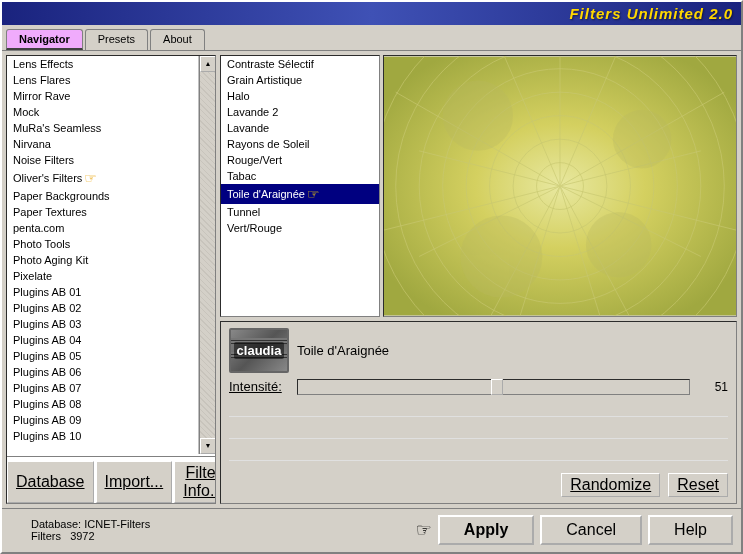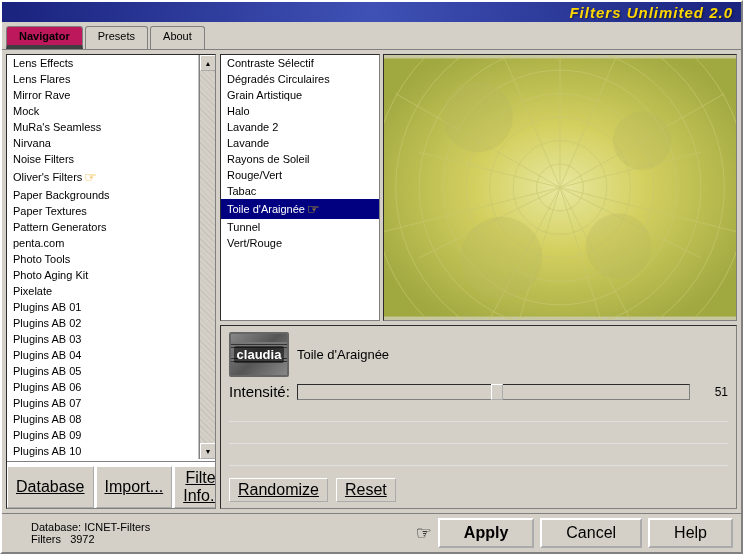--- a/index.html
+++ b/index.html
@@ -54,23 +54,23 @@
       border-bottom: none;
       background: #d4d0c8;
       cursor: pointer;
       font-size: 11px;
       margin-right: 2px;
       border-top-left-radius: 3px;
       border-top-right-radius: 3px;
     }
 
     .tab.active {
-      background: #be185d;
+      background: #f0abfc;
       font-weight: bold;
-      border-bottom: 4px solid #404040;
+      border-bottom: 2px solid #404040;
       z-index: 1;
       position: relative;
     }
 
     .main-content {
       display: flex;
       flex: 1;
       padding: 4px;
       gap: 4px;
       border-top: 1px solid #808080;
@@ -237,22 +237,23 @@
       color: #000000;
     }
 
     .intensity-row {
       display: flex;
       align-items: center;
       gap: 8px;
     }
 
     .intensity-label {
-      font-size: 15px;
+      font-size: 13px;
       width: 60px;
+      text-decoration: underline;
     }
 
     .intensity-slider {
       flex: 1;
       height: 16px;
       appearance: none;
       background: #d4d0c8;
       border: 1px inset #808080;
       outline: none;
     }
@@ -417,21 +418,20 @@
           <div class="list-item"><span>Mock</span></div>
           <div class="list-item"><span>MuRa's Seamless</span></div>
           <div class="list-item"><span>Nirvana</span></div>
           <div class="list-item"><span>Noise Filters</span></div>
           <div class="list-item list-item-with-arrow">
             <span>Oliver's Filters</span>
             <span class="arrow-indicator">☞</span>
           </div>
           <div class="list-item"><span>Paper Backgrounds</span></div>
           <div class="list-item"><span>Paper Textures</span></div>
-          <div class="list-item"><span>Pattern Generators</span></div>
           <div class="list-item"><span>penta.com</span></div>
           <div class="list-item"><span>Photo Tools</span></div>
           <div class="list-item"><span>Photo Aging Kit</span></div>
           <div class="list-item"><span>Pixelate</span></div>
           <div class="list-item"><span>Plugins AB 01</span></div>
           <div class="list-item"><span>Plugins AB 02</span></div>
           <div class="list-item"><span>Plugins AB 03</span></div>
           <div class="list-item"><span>Plugins AB 04</span></div>
           <div class="list-item"><span>Plugins AB 05</span></div>
           <div class="list-item"><span>Plugins AB 06</span></div>
@@ -453,21 +453,20 @@
         <button class="toolbar-btn">Filter Info...</button>
         <button class="toolbar-btn">Editor...</button>
       </div>
     </div>
 
     <div class="right-panel">
       <div class="right-top">
 
         <div class="filter-list">
           <div class="filter-list-item"><span>Contraste Sélectif</span></div>
-          <div class="filter-list-item"><span>Dégradés Circulaires</span></div>
           <div class="filter-list-item"><span>Grain Artistique</span></div>
           <div class="filter-list-item"><span>Halo</span></div>
           <div class="filter-list-item"><span>Lavande 2</span></div>
           <div class="filter-list-item"><span>Lavande</span></div>
           <div class="filter-list-item"><span>Rayons de Soleil</span></div>
           <div class="filter-list-item"><span>Rouge/Vert</span></div>
           <div class="filter-list-item"><span>Tabac</span></div>
           <div class="filter-list-item selected list-item-with-arrow">
             <span>Toile d'Araignée</span>
             <span class="arrow-indicator" style="color:#ffd700;">☞</span>
@@ -540,21 +539,21 @@
         </div>
         <div class="intensity-row">
           <span class="intensity-label">Intensité:</span>
           <input type="range" class="intensity-slider" min="0" max="100" value="51" style="">
           <span class="intensity-value">51</span>
         </div>
         <div class="empty-row"></div>
         <div class="empty-row"></div>
         <div class="empty-row"></div>
 
-        <div style="display:flex; gap:8px; margin-top:12px;">
+        <div style="display:flex; justify-content:flex-end; gap:8px; margin-top:12px;">
           <button class="toolbar-btn">Randomize</button>
           <button class="toolbar-btn">Reset</button>
         </div>
       </div>
     </div>
   </div>
 
   <div class="footer">
     <div class="footer-info">
       <div>

